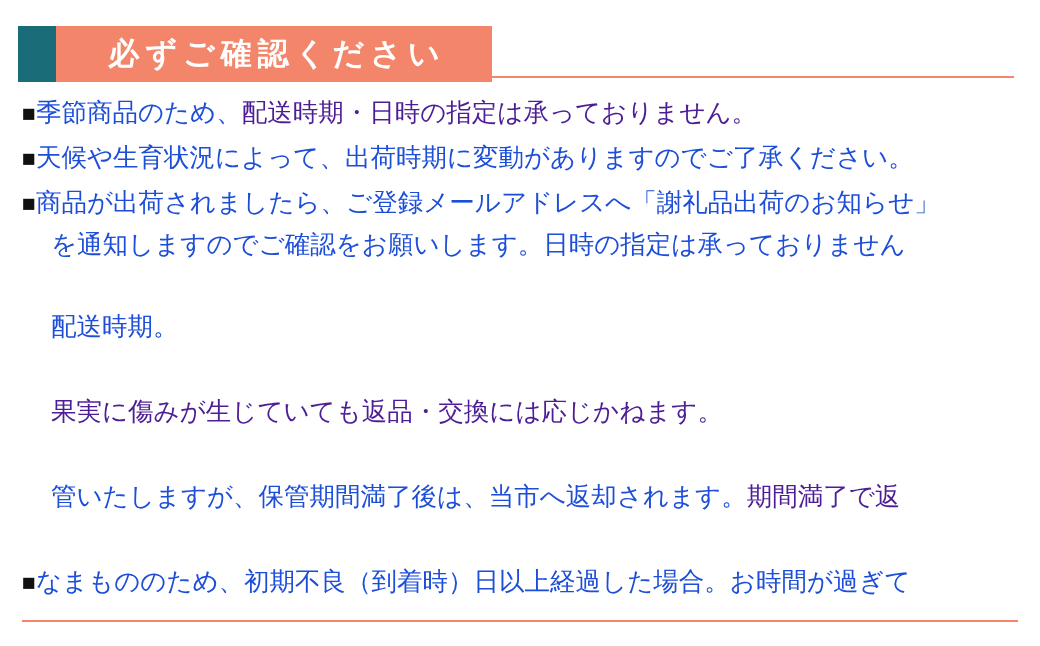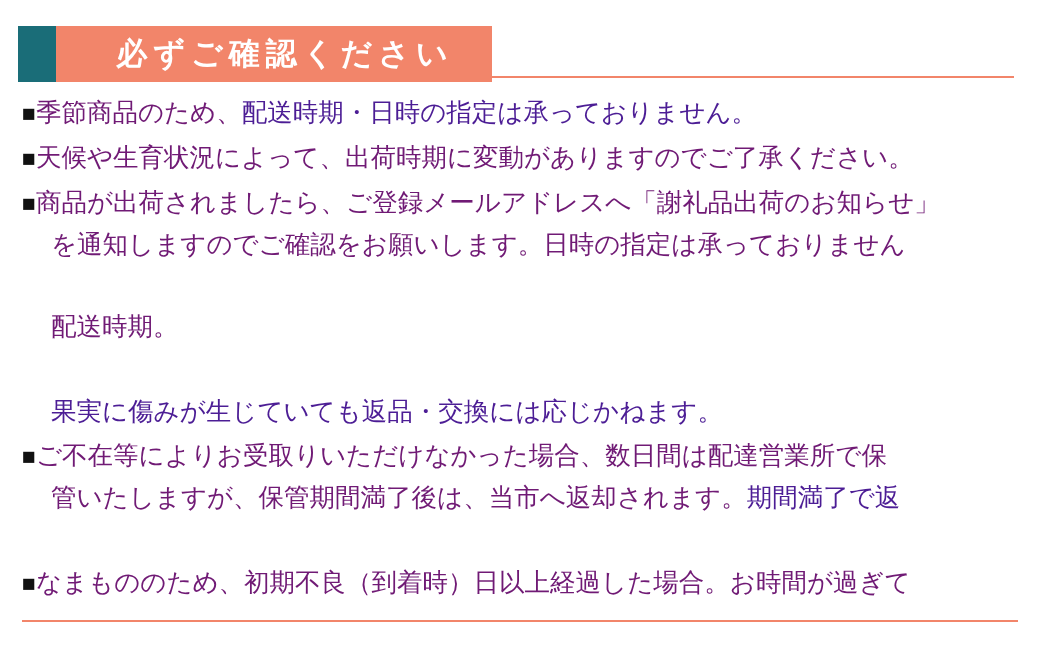--- a/index.html
+++ b/index.html
@@ -52,21 +52,20 @@
     height: 56px;
     display: flex;
     align-items: center;
     justify-content: center;
     color: #ffffff;
     font-size: 31px;
     font-weight: bold;
     letter-spacing: 6px;
     text-indent: 6px;
     white-space: nowrap;
-    padding-left: 8px;
   }
   .header-rule {
     position: absolute;
     left: 492px;
     top: 50px;
     width: 522px;
     height: 2px;
     background: #f2856a;
   }
 
@@ -86,21 +85,21 @@
     white-space: pre-wrap;
   }
   .item .bullet {
     font-size: 23px;
     color: #111111;
   }
   .red {
     color: #4c1d95;
   }
   .blk {
-    color: #701a75;
+    color: #1d4ed8;
   }
   .indent {
     display: block;
     padding-left: 29px;
   }
 
   
   .footer-rule {
     position: absolute;
     left: 22px;
@@ -120,18 +119,18 @@
     <div class="header-salmon"></div>
     <div class="header-title">必ずご確認ください</div>
     <div class="header-rule"></div>
   </div>
 
   <div class="list" id="notice-list">
       <div class="item"><span><span class="bullet">■</span><span class="blk">季節商品のため、</span><span class="red">配送時期・日時の指定は承っておりません。</span></span></div>
       <div class="item"><span><span class="bullet">■</span><span class="blk">天候や生育状況によって、出荷時期に変動がありますのでご了承ください。</span></span></div>
       <div class="item"><span><span class="bullet">■</span><span class="blk">商品が出荷されましたら、ご登録メールアドレスへ「謝礼品出荷のお知らせ」</span></span><br><span class="indent"><span class="blk">を通知しますのでご確認をお願いします。日時の指定は承っておりません</span></span><br><span class="indent"><span class="blk">配送時期。</span></span></div>
       <div class="item"><br><span class="indent"><span class="red">果実に傷みが生じていても返品・交換には応じかねます。</span></span></div>
-      <div class="item"><span><span class="bullet">■</span><span class="blk">ご不在等によりお受取りいただけなかった場合、数日間は配達営業所で保</span></span><br><span class="indent"><span class="blk">管いたしますが、保管期間満了後は、当市へ返却されます。</span><span class="red">期間満了で返</span></span><br></div>
+      <div class="item"><br><span class="indent"><span class="blk">管いたしますが、保管期間満了後は、当市へ返却されます。</span><span class="red">期間満了で返</span></span><br></div>
       <div class="item"><span><span class="bullet">■</span><span class="blk">なまもののため、初期不良（到着時）日以上経過した場合。お時間が過ぎて</span></span><br></div>
     </div>
 
   <div class="footer-rule"></div>
 </div>
 
 </body></html>

